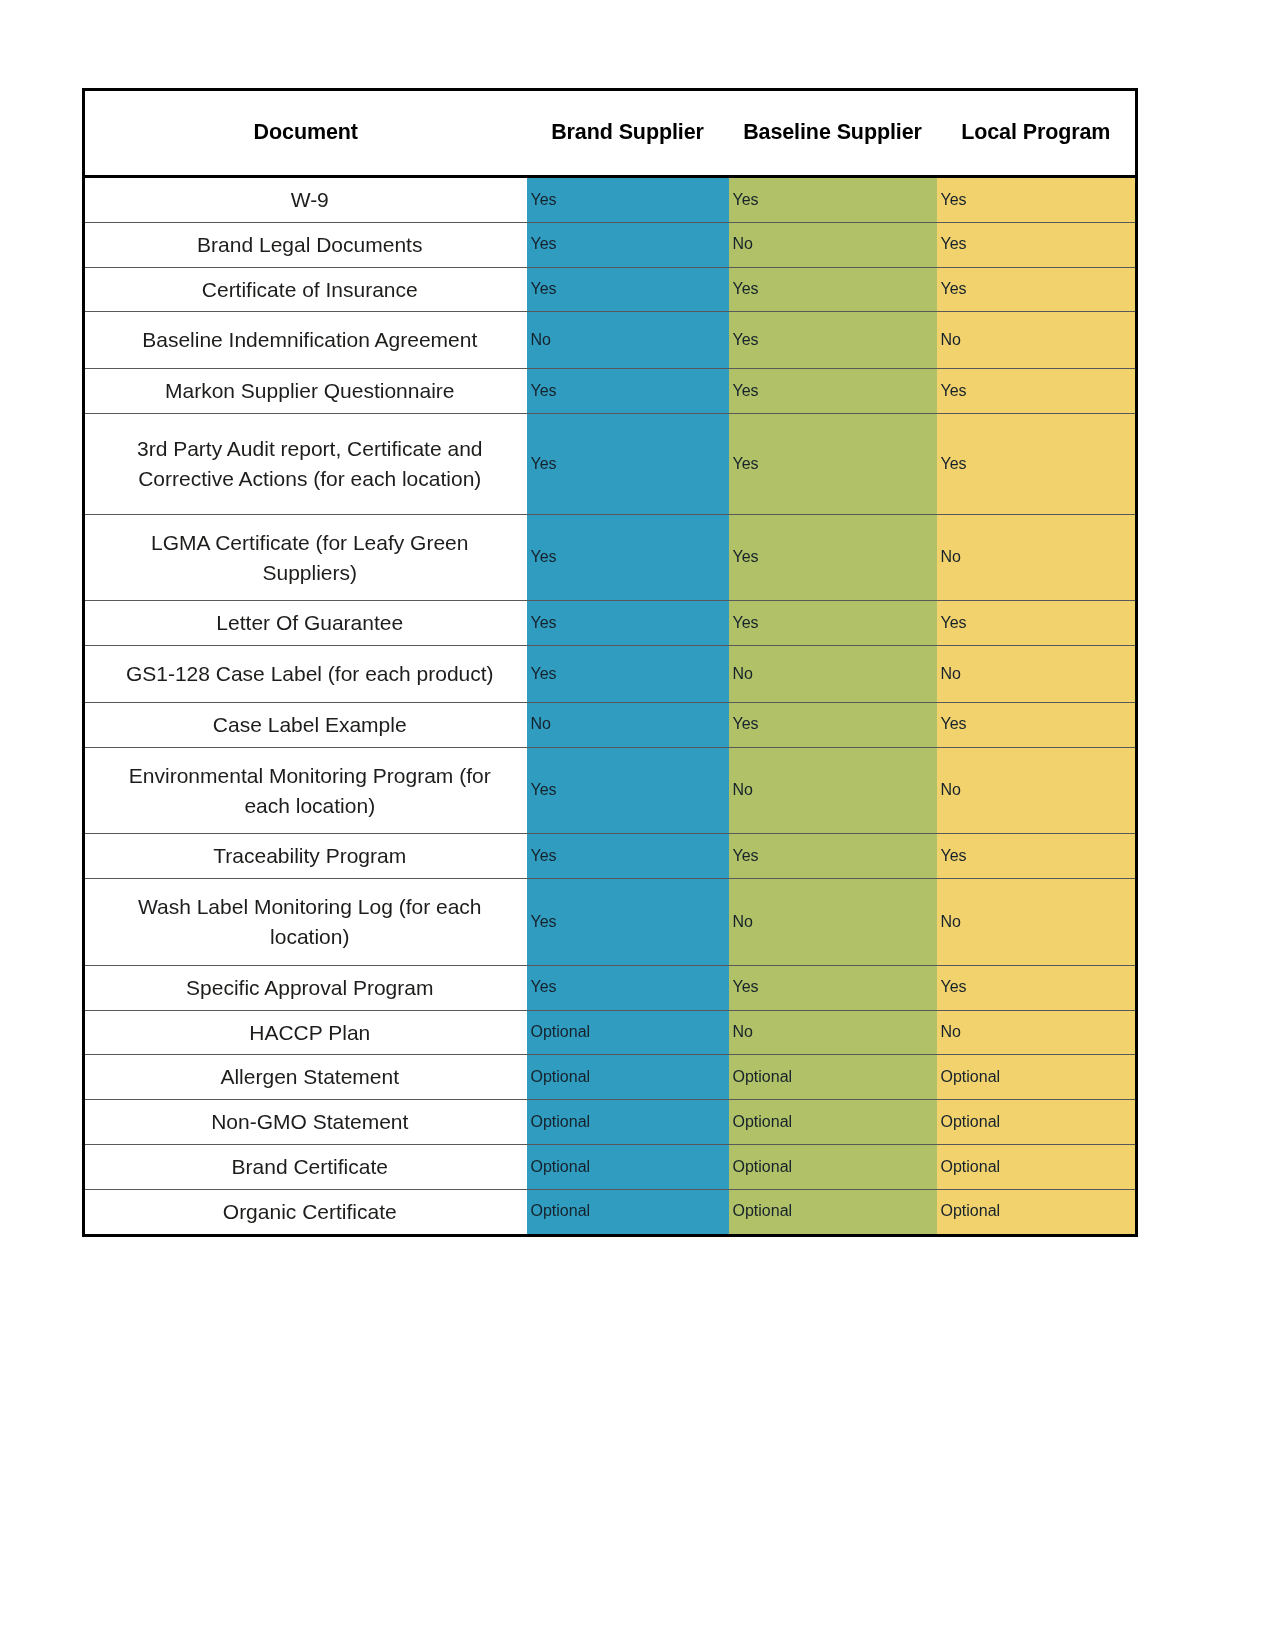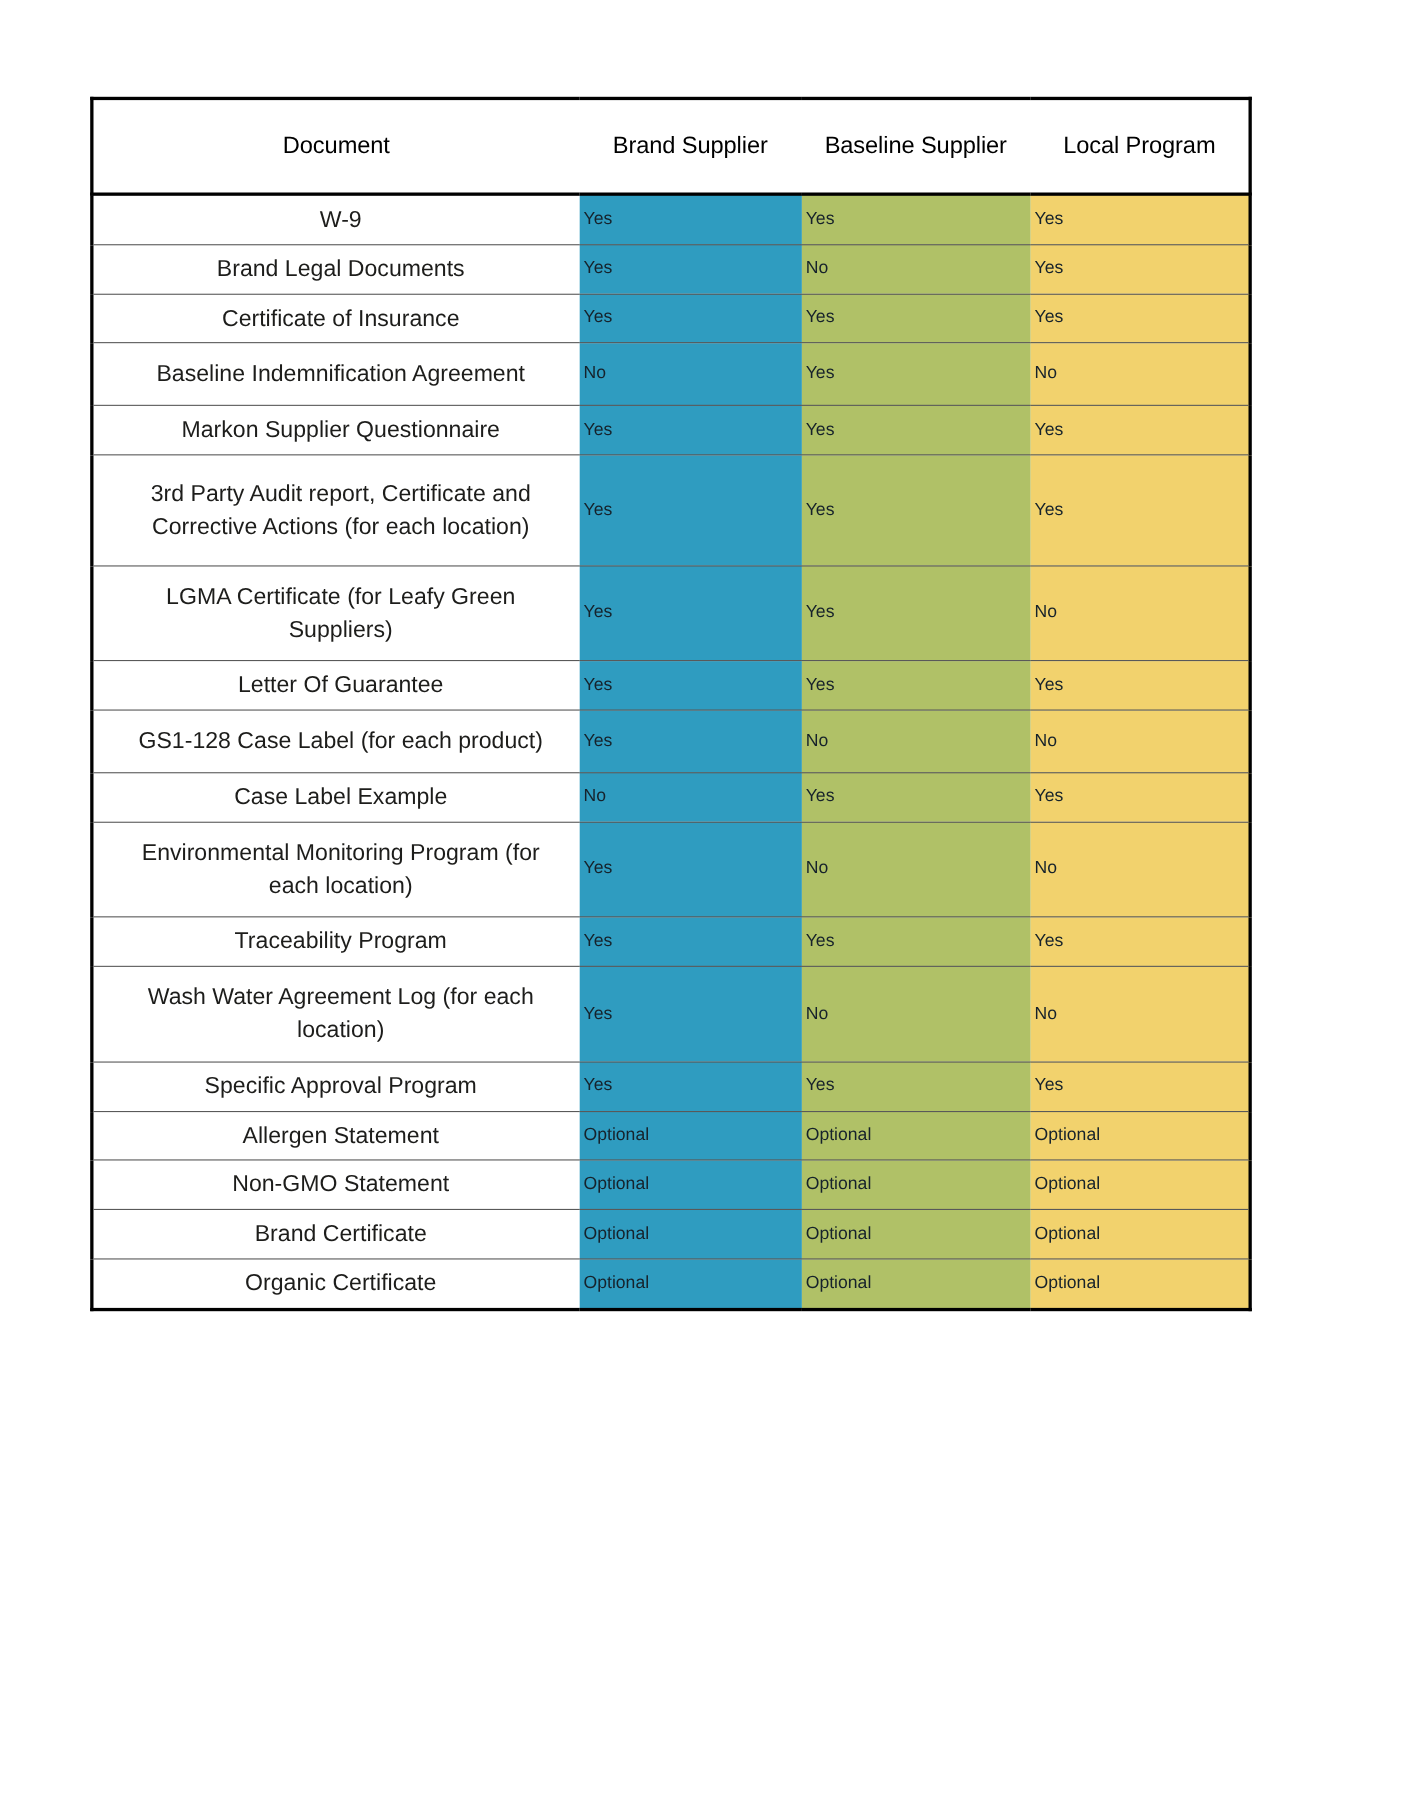--- a/index.html
+++ b/index.html
@@ -41,21 +41,21 @@
   table.req-table col.c-base   { width: 208px; }
   table.req-table col.c-local  { width: 200px; }
 
   
   thead tr.header-row {
     height: 87px;
   }
   thead th {
     background: #ffffff;
     color: #000000;
-    font-weight: normal;
+    font-weight: bold;
     font-size: 21.5px;
     text-align: center;
     vertical-align: middle;
     line-height: 1.45;
     padding: 4px 6px;
     border-top: 3px solid #000000;
     border-bottom: 3px solid #000000;
     letter-spacing: -0.1px;
   }
   thead th.h-doc   { border-left: 3px solid #000000; }
@@ -187,30 +187,36 @@
             <td class="val-cell col-base">No</td>
             <td class="val-cell col-local">No</td>
           </tr>
           <tr>
             <td class="doc-cell">Traceability Program</td>
             <td class="val-cell col-brand">Yes</td>
             <td class="val-cell col-base">Yes</td>
             <td class="val-cell col-local">Yes</td>
           </tr>
           <tr class="tall">
-            <td class="doc-cell">Wash Water Agreement Log (for each location)</td>
+            <td class="doc-cell">Wash Label Monitoring Log (for each location)</td>
             <td class="val-cell col-brand">Yes</td>
             <td class="val-cell col-base">No</td>
             <td class="val-cell col-local">No</td>
           </tr>
           <tr>
             <td class="doc-cell">Specific Approval Program</td>
             <td class="val-cell col-brand">Yes</td>
             <td class="val-cell col-base">Yes</td>
             <td class="val-cell col-local">Yes</td>
+          </tr>
+          <tr>
+            <td class="doc-cell">HACCP Plan</td>
+            <td class="val-cell col-brand">Optional</td>
+            <td class="val-cell col-base">No</td>
+            <td class="val-cell col-local">No</td>
           </tr>
           <tr>
             <td class="doc-cell">Allergen Statement</td>
             <td class="val-cell col-brand">Optional</td>
             <td class="val-cell col-base">Optional</td>
             <td class="val-cell col-local">Optional</td>
           </tr>
           <tr>
             <td class="doc-cell">Non-GMO Statement</td>
             <td class="val-cell col-brand">Optional</td>

